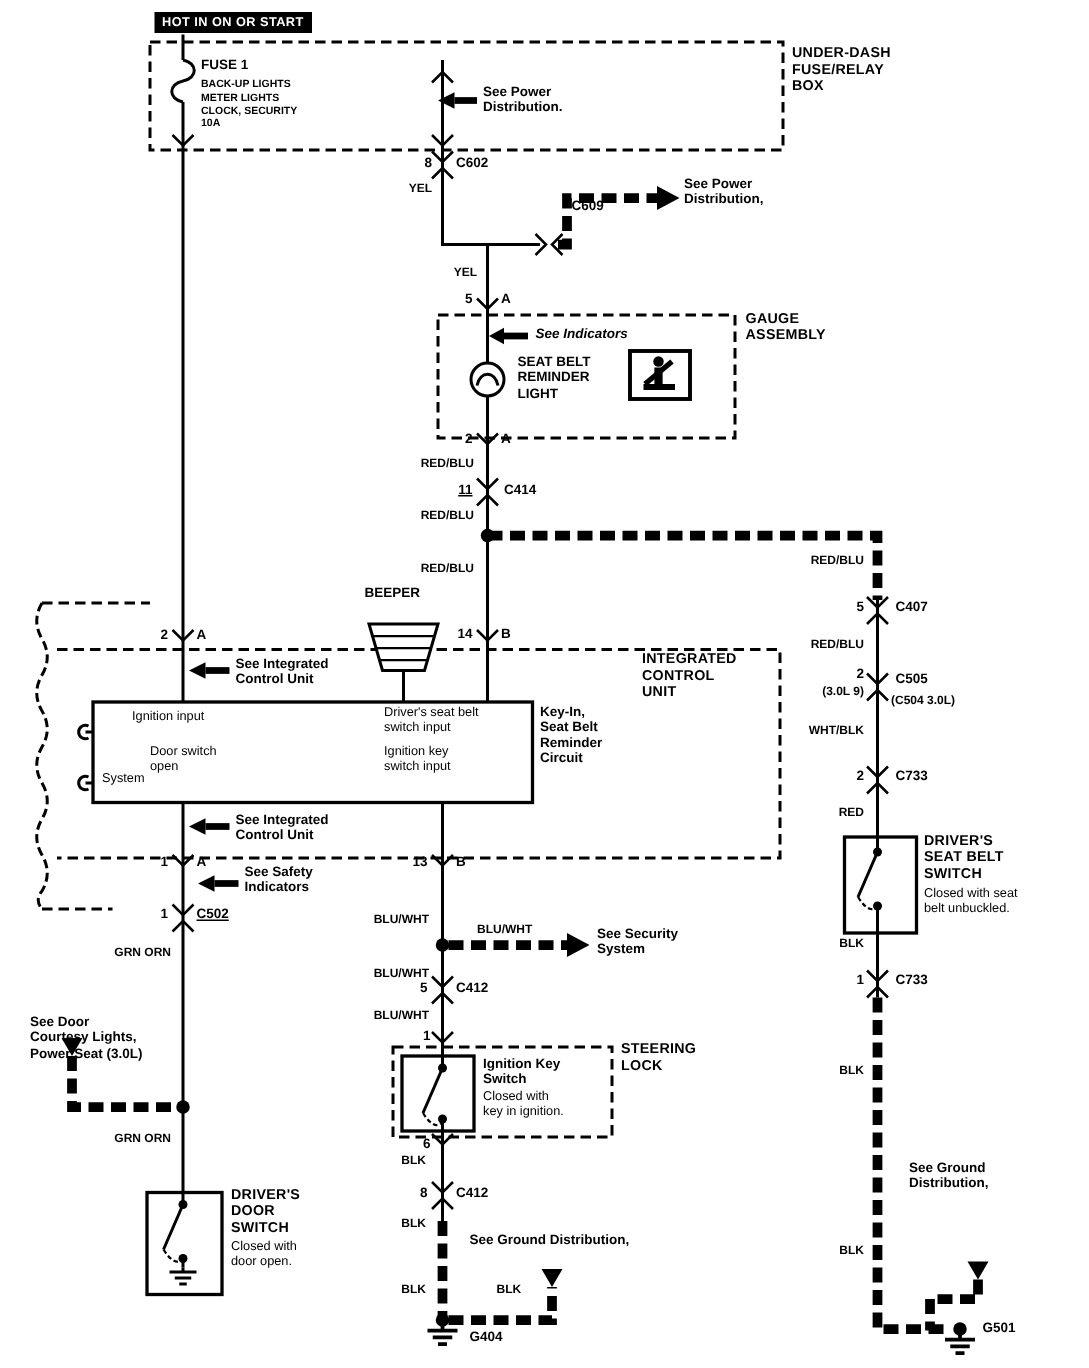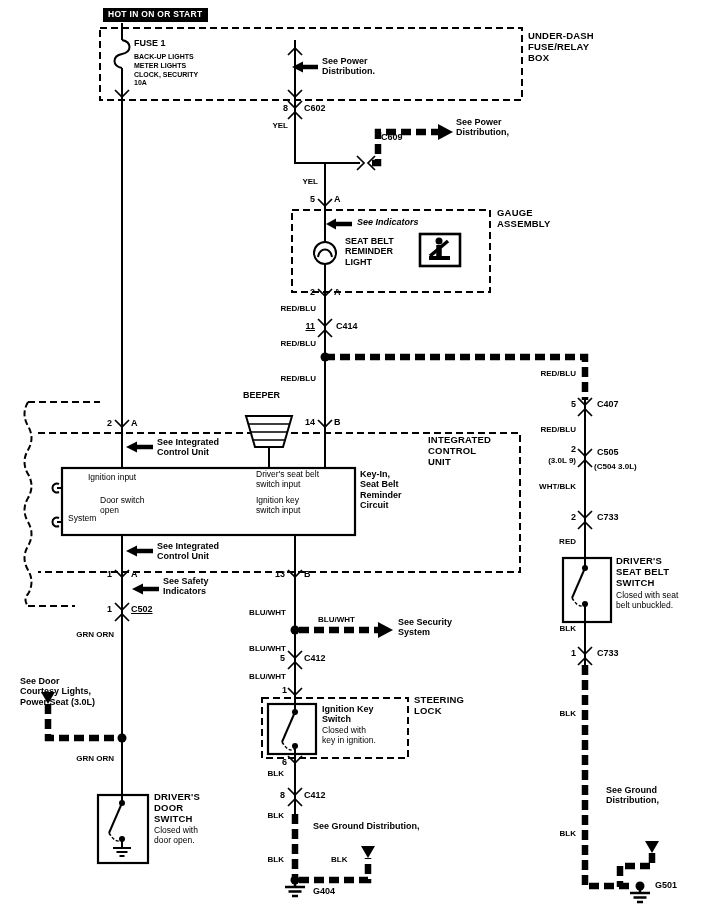--- a/index.html
+++ b/index.html
@@ -230,21 +230,21 @@
 
 <div class="lb hd" style="left:616px;top:556px;">DRIVER'S
 SEAT BELT
 SWITCH</div>
 <div class="lb rg" style="left:616px;top:591px;">Closed with seat
 belt unbuckled.</div>
 <div class="lb sm rt" style="left:546px;top:624px;width:30px;">BLK</div>
 <div class="lb rt" style="left:552px;top:648px;width:24px;">1</div>
 <div class="lb" style="left:597px;top:648px;">C733</div>
 <div class="lb sm rt" style="left:546px;top:709px;width:30px;">BLK</div>
-<div class="lb" style="left:606px;top:773px;margin-top:12px;">See Ground
+<div class="lb" style="left:606px;top:773px;">See Ground
 Distribution,</div>
 <div class="lb sm rt" style="left:546px;top:829px;width:30px;">BLK</div>
 <div class="lb" style="left:655px;top:880px;">G501</div>
 
 <div class="lb" style="left:243px;top:390px;">BEEPER</div>
 <div class="lb hd" style="left:428px;top:435px;">INTEGRATED
 CONTROL
 UNIT</div>
 
 <div class="lb rt" style="left:88px;top:418px;width:24px;">2</div>

